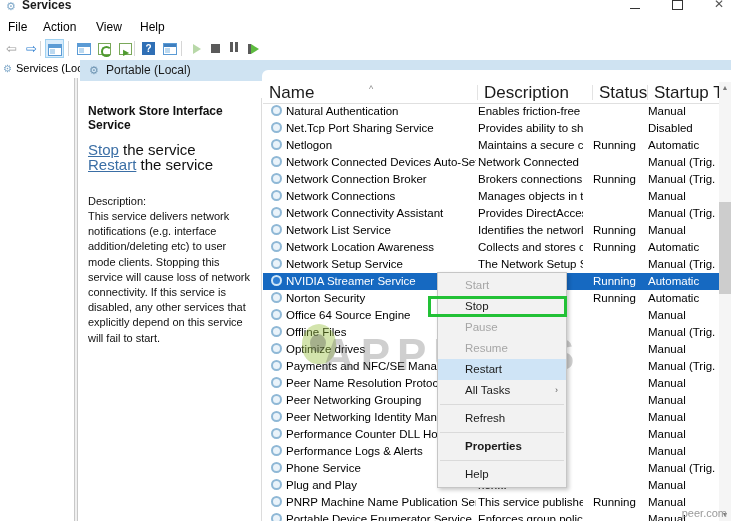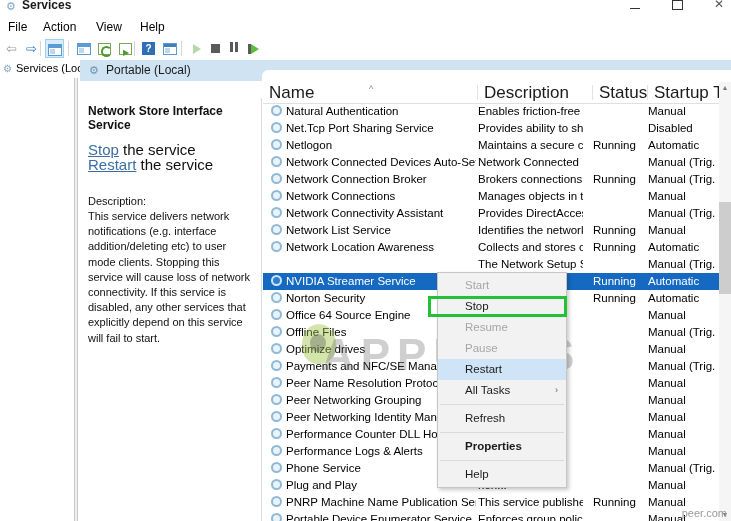--- a/index.html
+++ b/index.html
@@ -379,20 +379,23 @@
         </div>
         <div class="row">
           <span class="cell c-name"><span class="svcicon">
               <span class="gear"></span>
             </span><span>Network Location Awareness</span></span>
           <span class="cell c-desc">Collects and stores co...</span>
           <span class="cell c-stat">Running</span>
           <span class="cell c-start">Automatic</span>
         </div>
         <div class="row">
+          <span class="cell c-name"><span class="svcicon">
+              <span class="gear"></span>
+            </span><span>Network Setup Service</span></span>
           <span class="cell c-desc">The Network Setup Ser...</span>
           <span class="cell c-stat"></span>
           <span class="cell c-start">Manual (Trig.</span>
         </div>
         <div class="row sel">
           <span class="cell c-name"><span class="svcicon">
               <span class="gear"></span>
             </span><span>NVIDIA Streamer Service</span></span>
           <span class="cell c-desc">rs ne...</span>
           <span class="cell c-stat">Running</span>
@@ -520,22 +523,22 @@
   </div>
 
   <div class="wm">
     <div class="wm-leaf"></div>
     <div class="wm-txt">APPUALS</div>
   </div>
 
   <div class="ctx" id="ctx">
       <div class="ctx-item disabled">Start</div>
       <div class="ctx-item">Stop</div>
+      <div class="ctx-item disabled">Pause</div>
       <div class="ctx-item disabled">Resume</div>
-      <div class="ctx-item disabled">Pause</div>
       <div class="ctx-item hot">Restart</div>
       <div class="ctx-item">All Tasks<span class="sub-arrow">›</span></div>
       <div class="ctx-sep"></div>
       <div class="ctx-item">Refresh</div>
       <div class="ctx-sep"></div>
       <div class="ctx-item bold">Properties</div>
       <div class="ctx-sep"></div>
       <div class="ctx-item">Help</div>
     </div>
 

